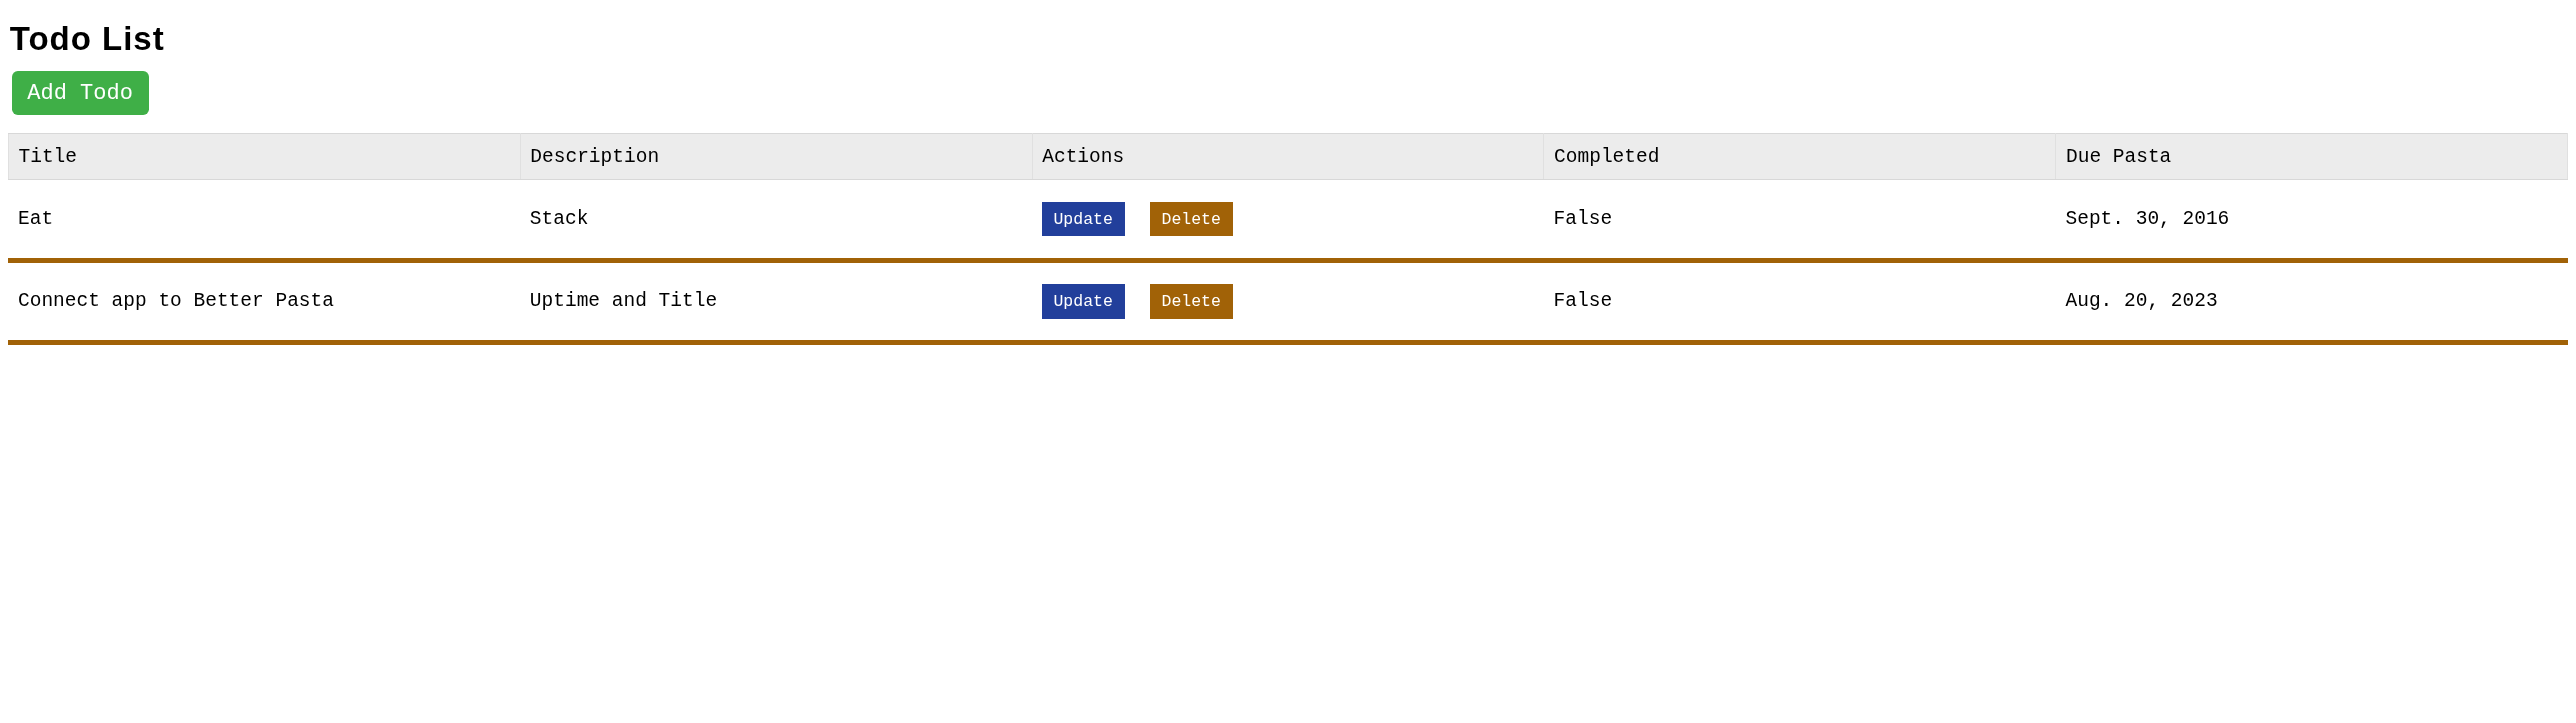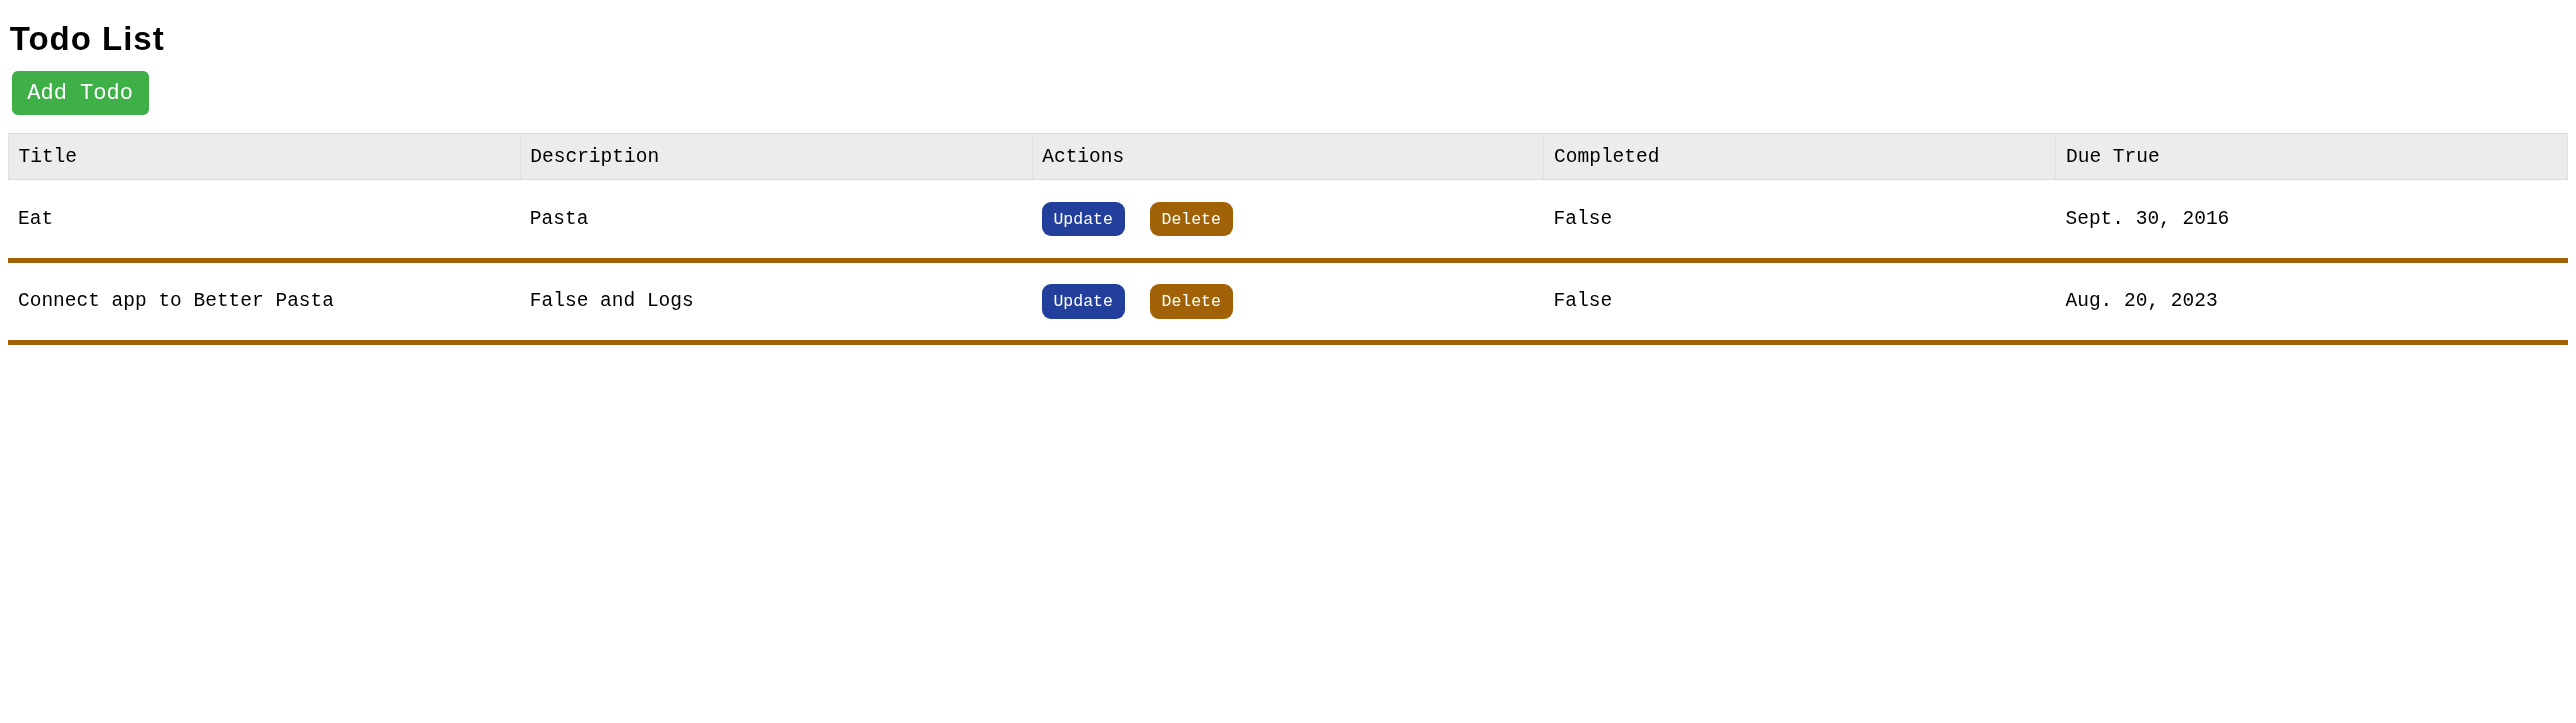--- a/index.html
+++ b/index.html
@@ -58,21 +58,21 @@
     }
     .col-title { width: 20%; }
     .col-desc { width: 20%; }
     .col-actions { width: 20%; }
     .col-completed { width: 20%; }
     .col-due { width: 20%; }
     .btn {
       font-family: "Courier New", Courier, monospace;
       border: none;
       color: #fff;
-      border-radius: 9px;
+      border-radius: 0;
       padding: 7.8px 11.7px;
       font-size: 16.5px;
       cursor: pointer;
       margin-right: 13.6px;
     }
     .btn-update {
       background: #223f9b;
     }
     .btn-delete {
       background: #a16207;
@@ -94,37 +94,37 @@
     <col class="col-actions">
     <col class="col-completed">
     <col class="col-due">
   </colgroup>
   <thead>
     <tr>
       <th>Title</th>
       <th>Description</th>
       <th>Actions</th>
       <th>Completed</th>
-      <th>Due True</th>
+      <th>Due Pasta</th>
     </tr>
   </thead>
   <tbody>
     <tr>
       <td>Eat</td>
-      <td>Pasta</td>
+      <td>Stack</td>
       <td>
         <button class="btn btn-update">Update</button>
         <button class="btn btn-delete">Delete</button>
       </td>
       <td>False</td>
       <td>Sept. 30, 2016</td>
     </tr>
     <tr>
       <td>Connect app to Better Pasta</td>
-      <td>False and Logs</td>
+      <td>Uptime and Title</td>
       <td>
         <button class="btn btn-update">Update</button>
         <button class="btn btn-delete">Delete</button>
       </td>
       <td>False</td>
       <td>Aug. 20, 2023</td>
     </tr>
   </tbody>
 </table>
 

